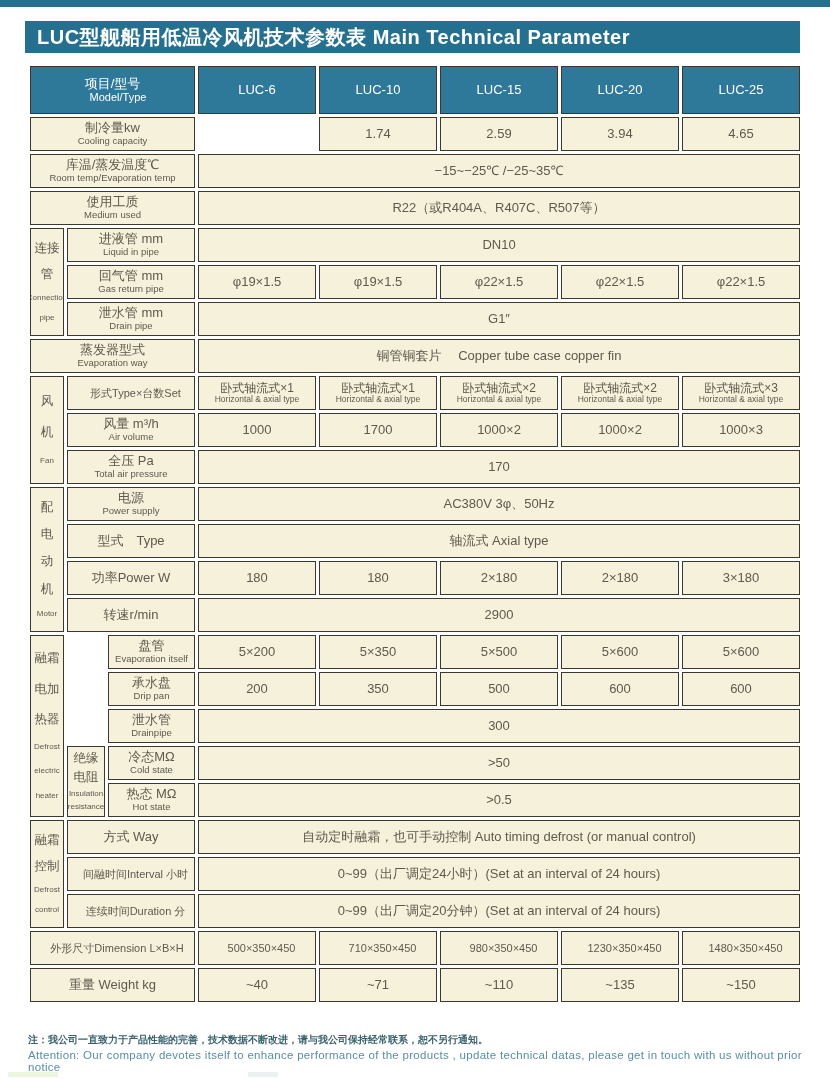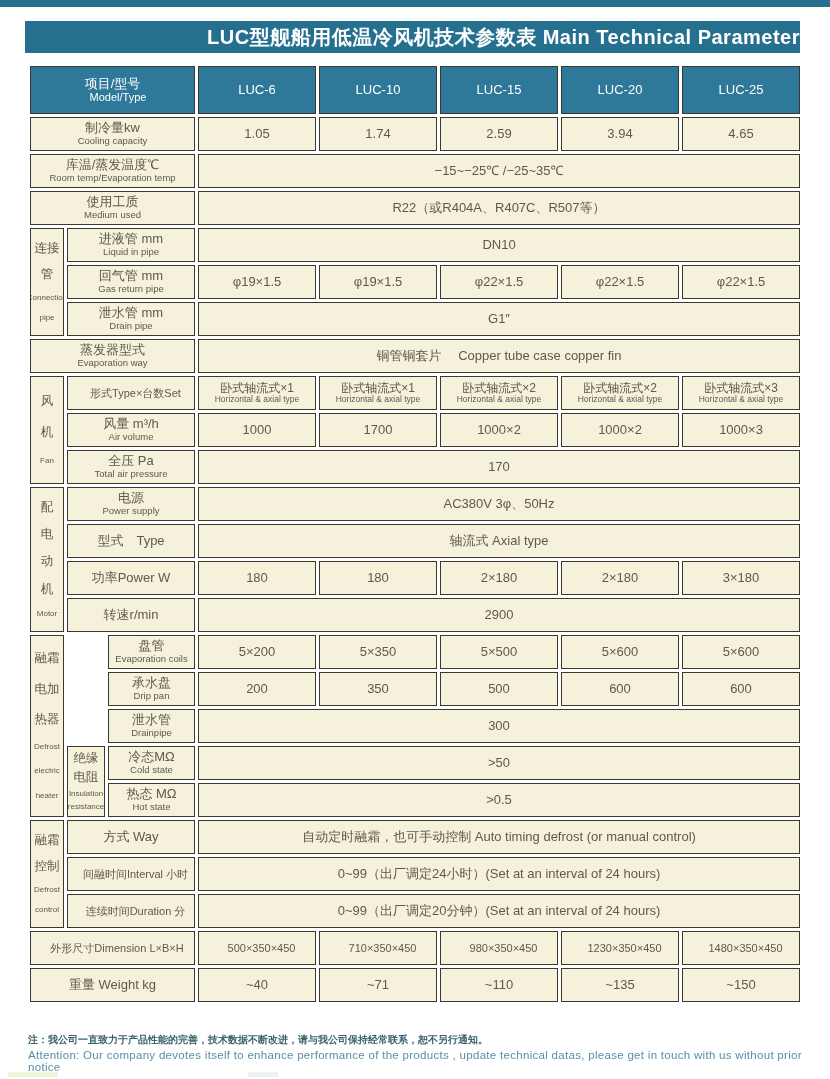--- a/index.html
+++ b/index.html
@@ -7,21 +7,21 @@
     width:830px; height:1079px; position:relative;
     background:#ffffff;
     font-family:"Liberation Sans", sans-serif;
     overflow:hidden;
   }
   .topstrip { position:absolute; left:0; top:0; width:830px; height:7px; background:#26708f; }
   .titlebar {
     position:absolute; left:25px; top:21px; width:775px; height:32px;
     background:#26708f; color:#ffffff;
     display:flex; align-items:center; padding-left:12px; box-sizing:border-box;
-    font-size:20px; font-weight:bold; letter-spacing:0.5px;justify-content:flex-end;
+    font-size:20px; font-weight:bold; letter-spacing:0.5px;
   }
   .tbl {
     position:absolute; left:30px; top:66px; width:770px;
     display:grid;
     grid-template-columns:34px 38px 87px repeat(5, 1fr);
     grid-template-rows:48px;
     grid-auto-rows:34px;
     gap:3px;
   }
   .c {
@@ -65,21 +65,20 @@
   <div class="c h" style="grid-row:1;grid-column:4">LUC-6</div>
   <div class="c h" style="grid-row:1;grid-column:5">LUC-10</div>
   <div class="c h" style="grid-row:1;grid-column:6">LUC-15</div>
   <div class="c h" style="grid-row:1;grid-column:7">LUC-20</div>
   <div class="c h" style="grid-row:1;grid-column:8">LUC-25</div>
 
   <div class="c lab" style="grid-row:2">
     <span class="zh">制冷量kw</span>
     <span class="en">Cooling capacity</span>
   </div>
-  <div class="c" style="grid-row:2;grid-column:4">1.05</div>
   <div class="c" style="grid-row:2;grid-column:5">1.74</div>
   <div class="c" style="grid-row:2;grid-column:6">2.59</div>
   <div class="c" style="grid-row:2;grid-column:7">3.94</div>
   <div class="c" style="grid-row:2;grid-column:8">4.65</div>
 
   <div class="c lab" style="grid-row:3">
     <span class="zh">库温/蒸发温度℃</span>
     <span class="en">Room temp/Evaporation temp</span>
   </div>
   <div class="c sp" style="grid-row:3">−15~−25℃ /−25~35℃</div>
@@ -201,21 +200,21 @@
     <span>电加</span>
     <span>热器</span>
     <span class="en">Defrost</span>
     <span class="en">electric</span>
     <span class="en">heater</span>
   </div>
 
 
   <div class="c" style="grid-row:16;grid-column:3">
     <span class="zh">盘管</span>
-    <span class="en">Evaporation coils</span>
+    <span class="en">Evaporation itself</span>
   </div>
   <div class="c" style="grid-row:16;grid-column:4">5×200</div>
   <div class="c" style="grid-row:16;grid-column:5">5×350</div>
   <div class="c" style="grid-row:16;grid-column:6">5×500</div>
   <div class="c" style="grid-row:16;grid-column:7">5×600</div>
   <div class="c" style="grid-row:16;grid-column:8">5×600</div>
 
   <div class="c" style="grid-row:17;grid-column:3">
     <span class="zh">承水盘</span>
     <span class="en">Drip pan</span>

